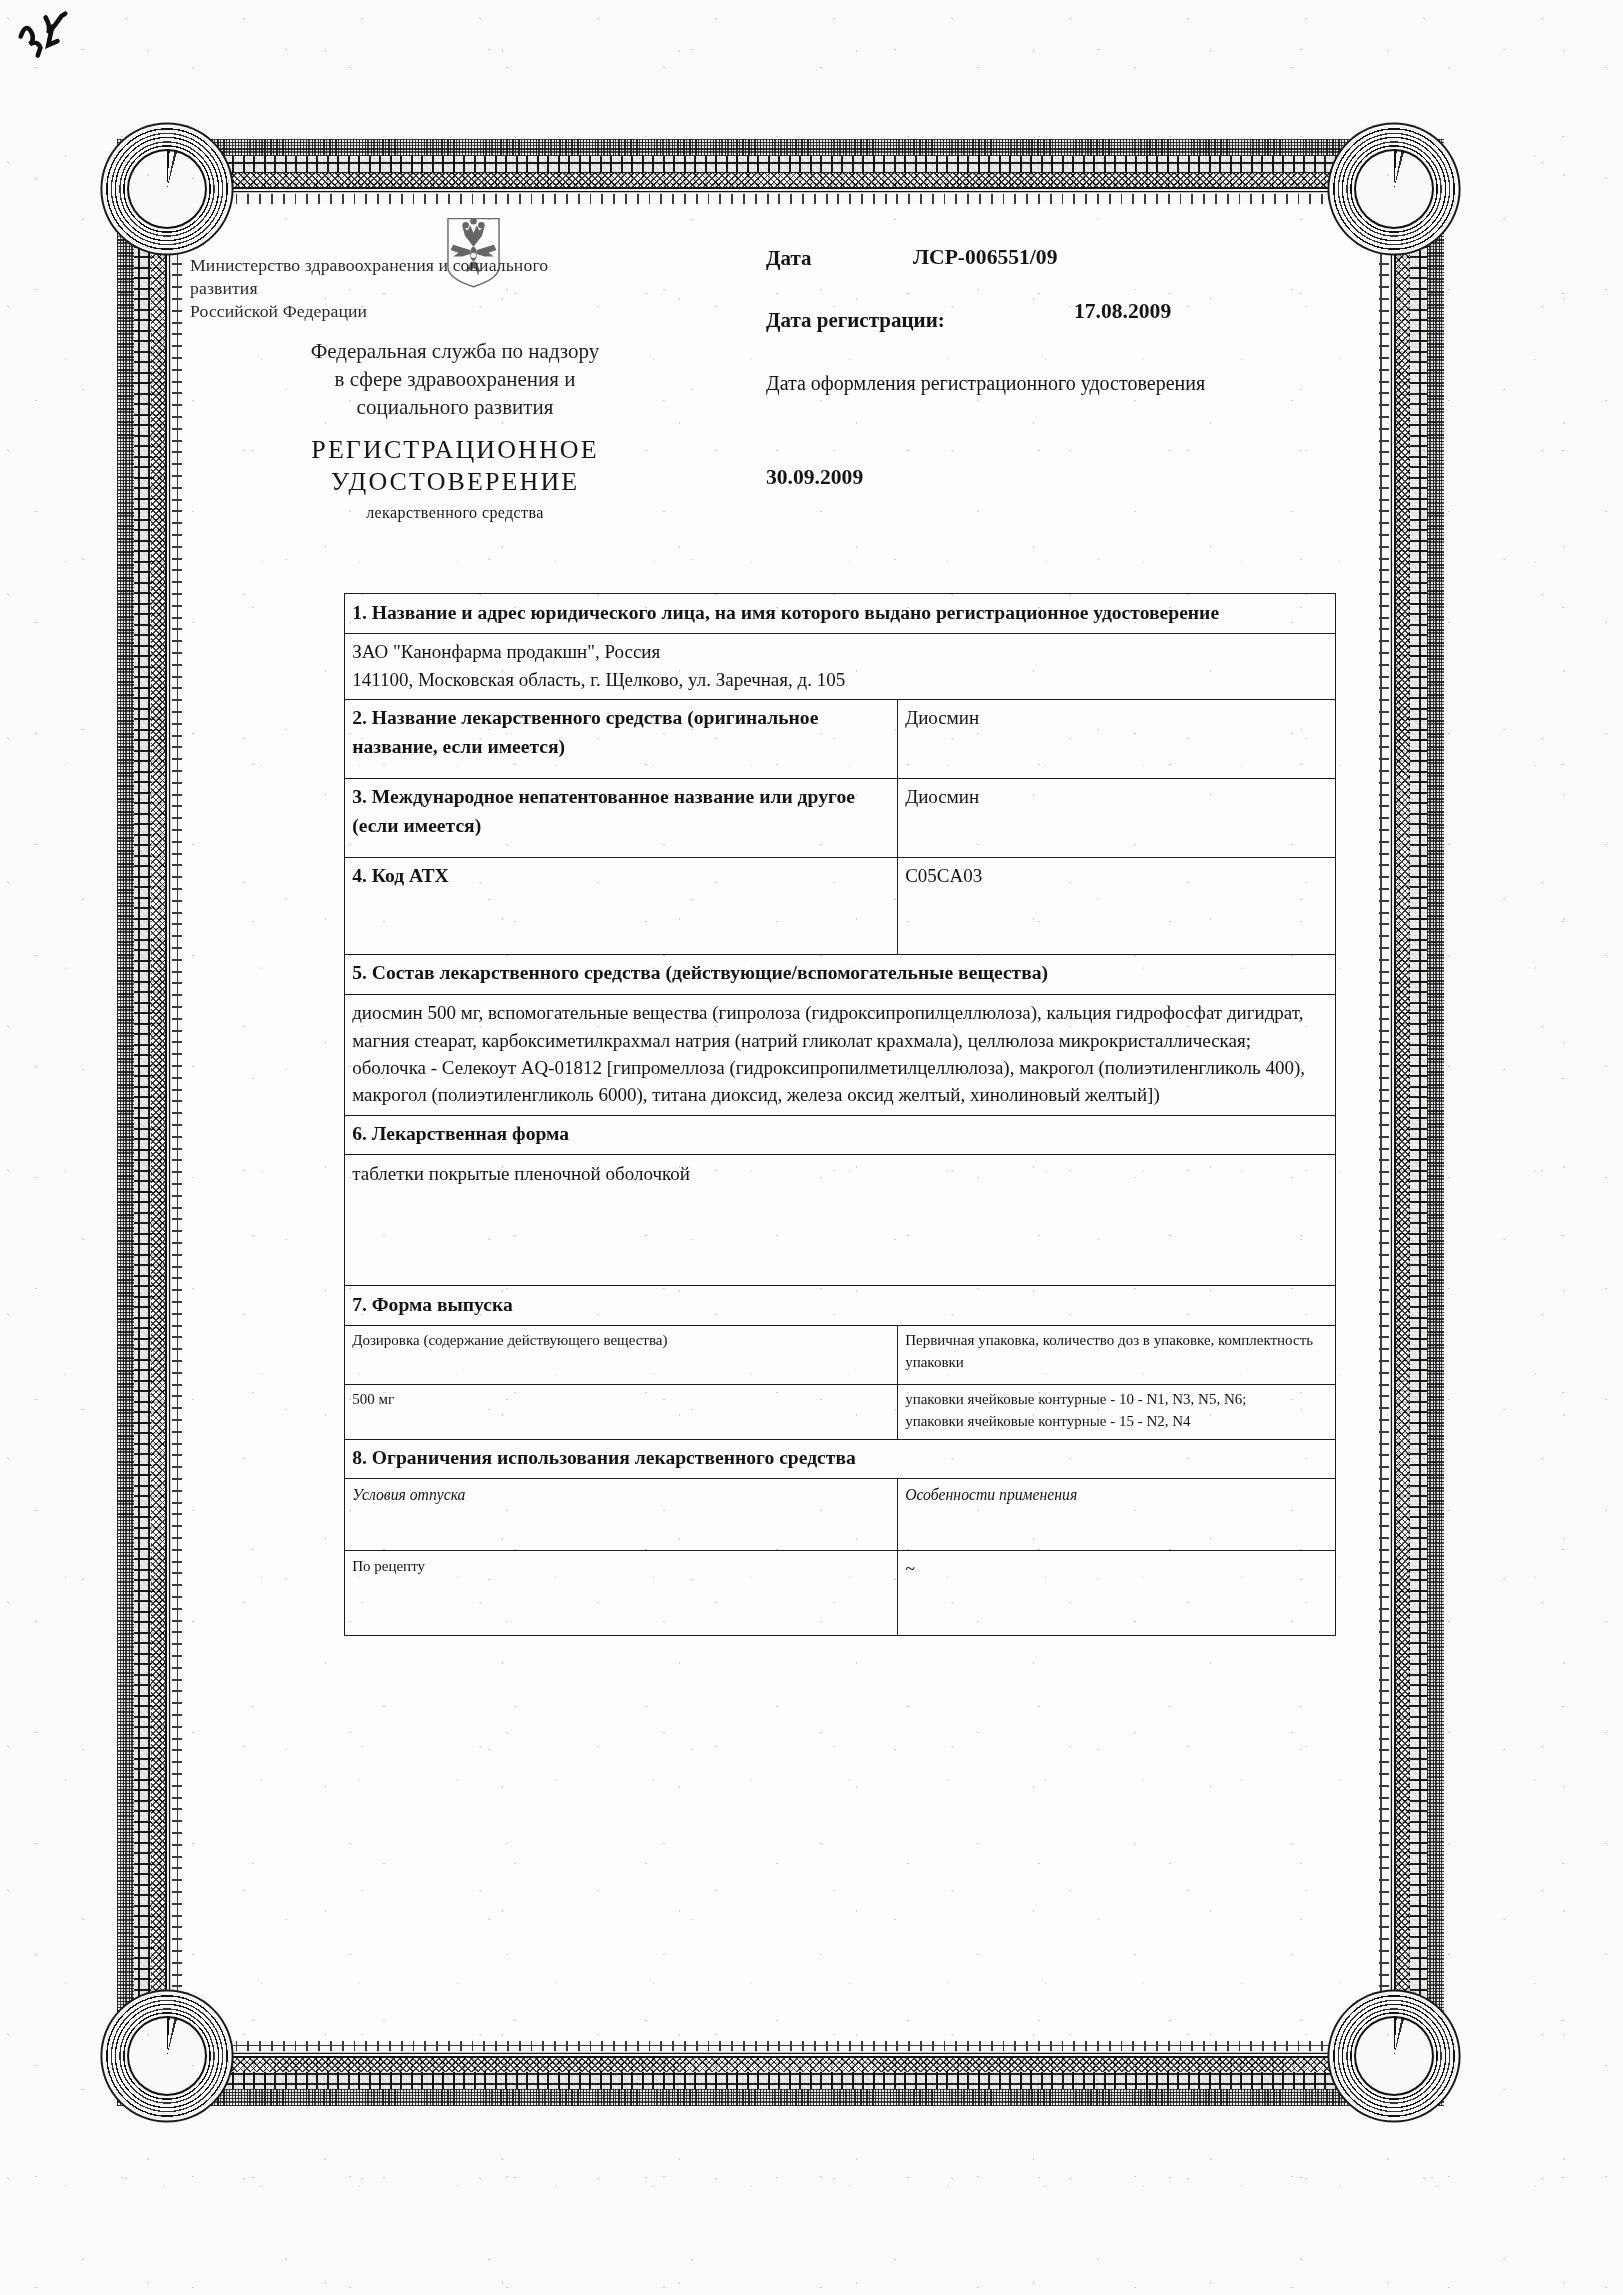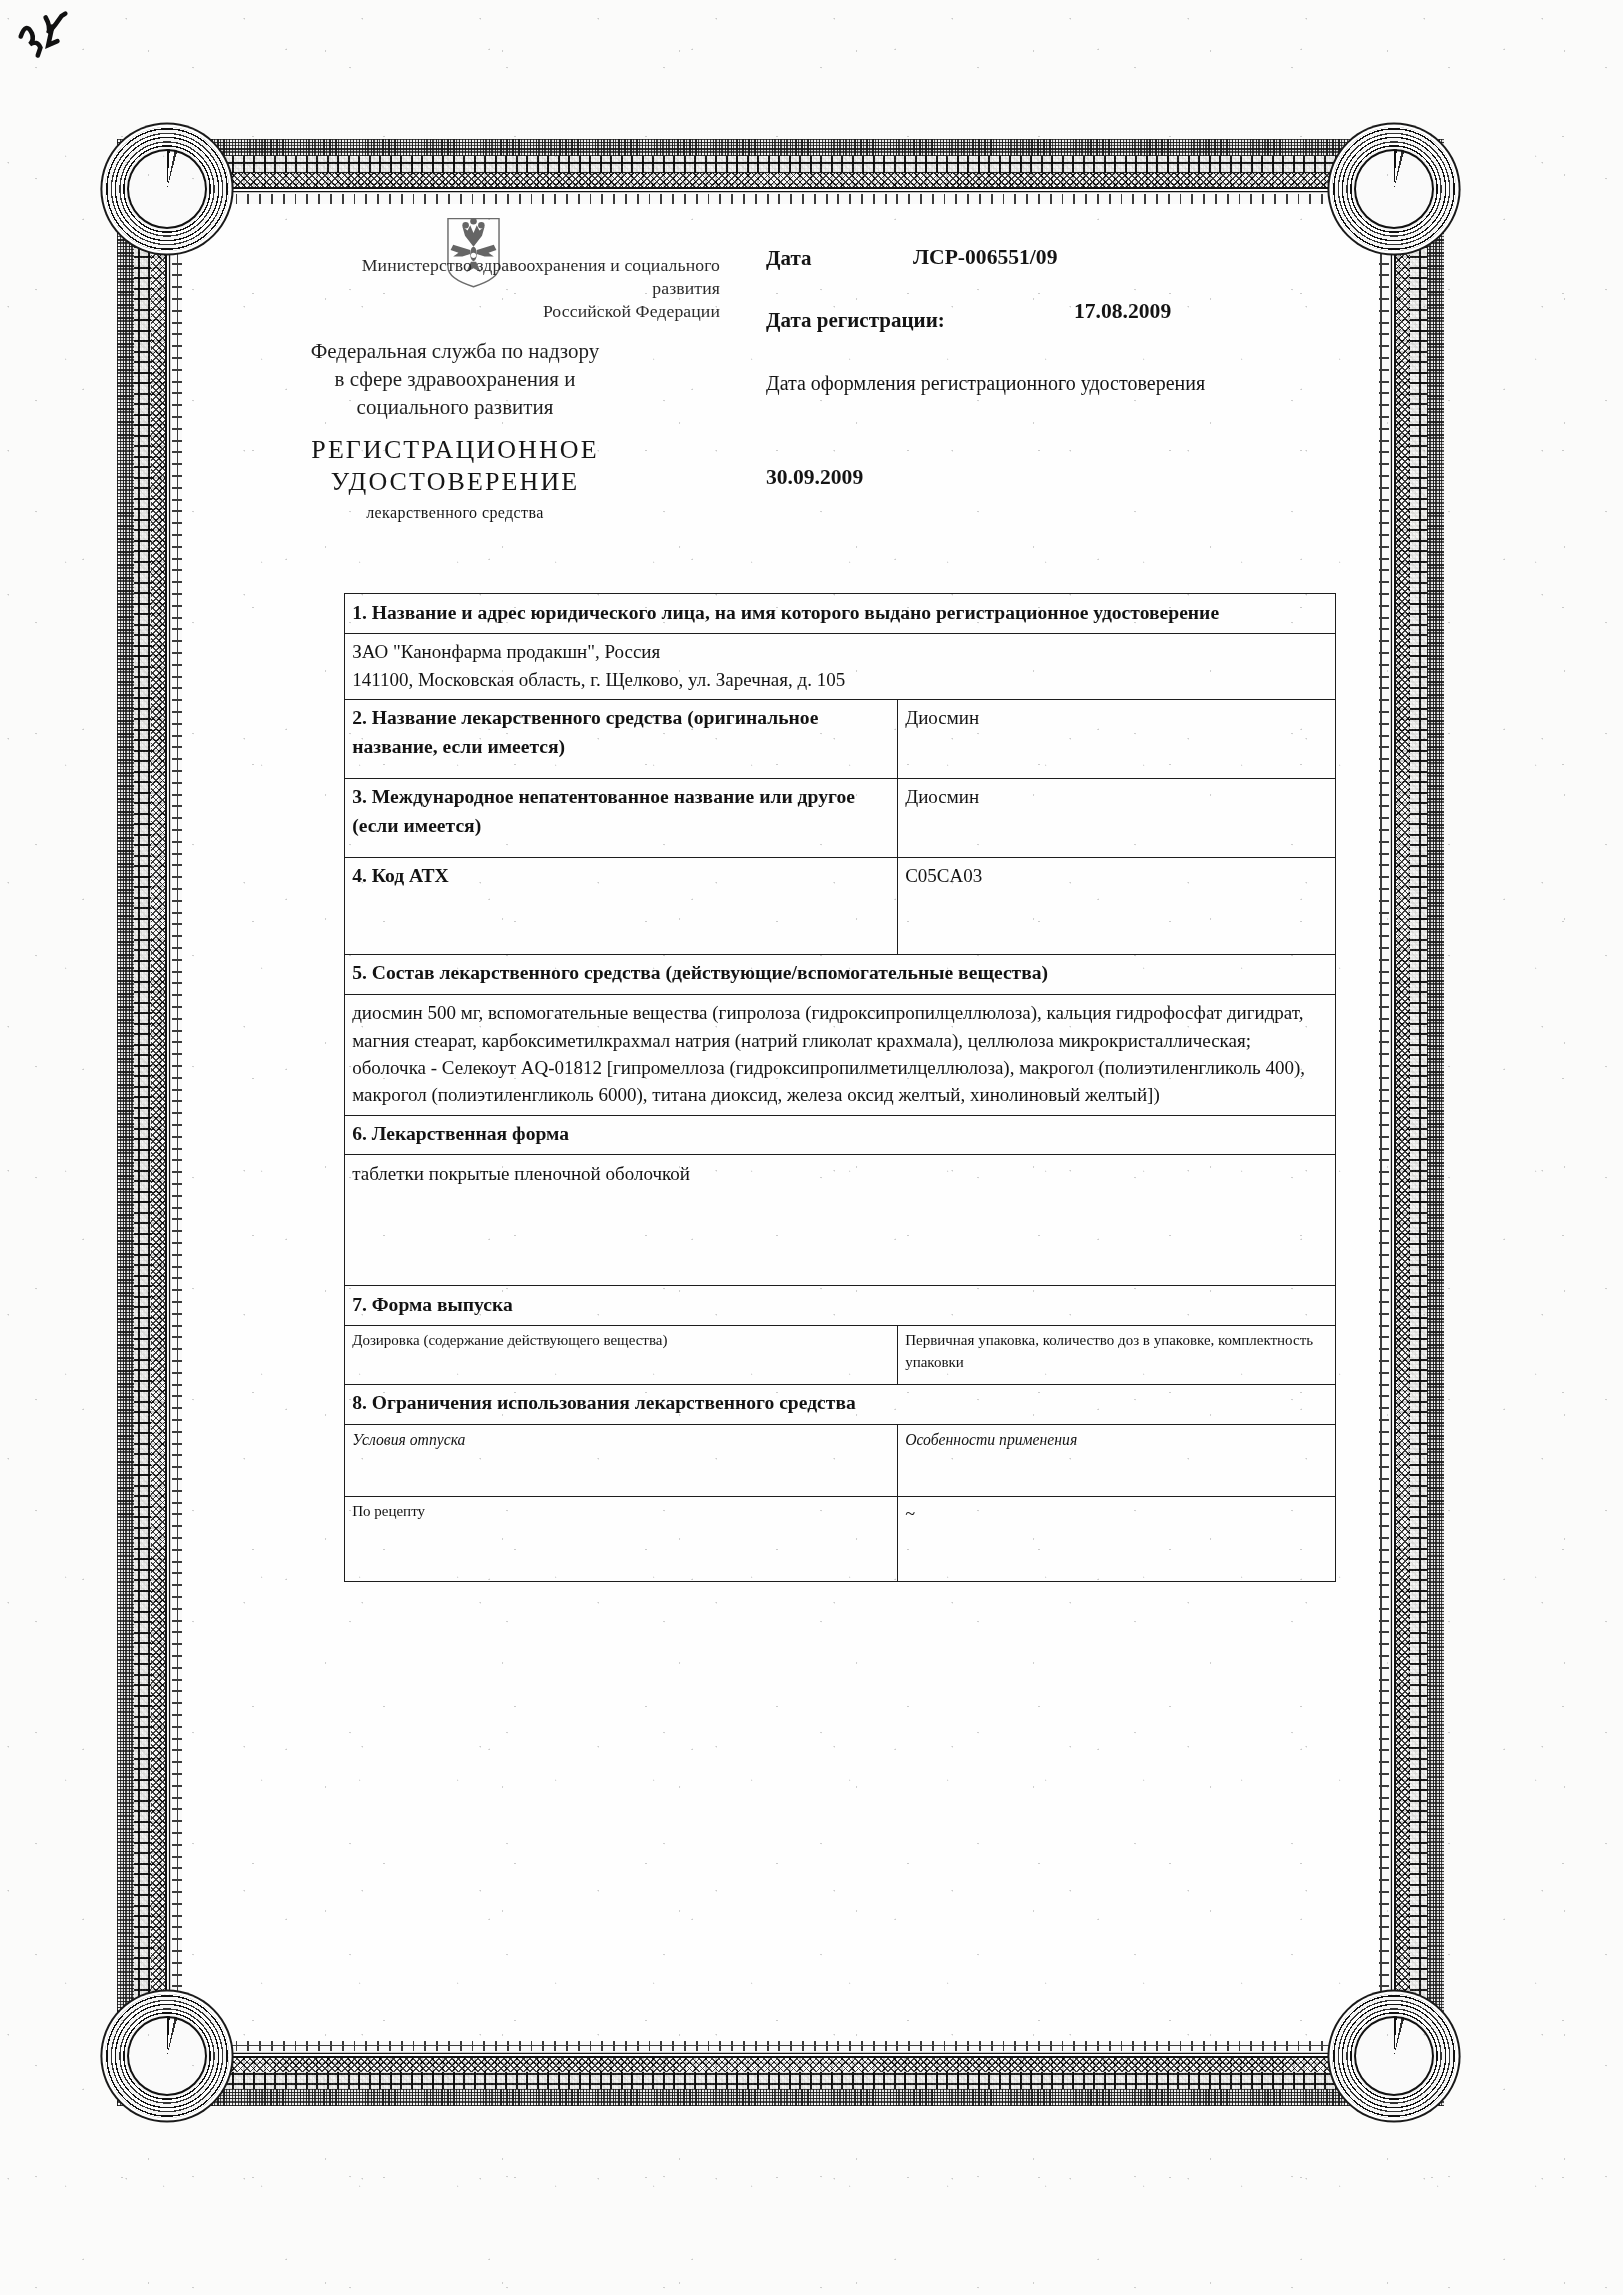--- a/index.html
+++ b/index.html
@@ -132,21 +132,21 @@
 
   
   .header { position: relative; height: 327px; }
   .emblem {
     position: absolute; left: 254px; top: 5.2px;
     width: 59px; height: 72px;
     opacity: .72;
   }
   .ministry {
     position: absolute; left: 0; top: 43px; width: 530px;
-    text-align: right;
+    text-align: left;
     font-size: 17.7px; line-height: 1.30;
     color: #2a2a2a;
     letter-spacing: 0.1px;
   }
   .ministry .l1 { display:block; }
   .ministry .l2 { display:block; }
   .ministry .l3 { display:block; }
   .service {
     position: absolute; left: 0; top: 126px; width: 530px;
     text-align: center;
@@ -321,20 +321,27 @@
           <td colspan="2" class="val h-form">таблетки покрытые пленочной оболочкой</td>
         </tr>
         <tr>
           <td colspan="2" class="hd">7. Форма выпуска</td>
         </tr>
         <tr>
           <td class="sub lbl-cell h-dosage">Дозировка (содержание действующего вещества)</td>
           <td class="sub">Первичная упаковка, количество доз в упаковке, комплектность упаковки</td>
         </tr>
         <tr>
+          <td class="sub lbl-cell">500 мг</td>
+          <td class="sub">
+            <div>упаковки ячейковые контурные - 10 - N1, N3, N5, N6;</div>
+            <div>упаковки ячейковые контурные - 15 - N2, N4</div>
+          </td>
+        </tr>
+        <tr>
           <td colspan="2" class="hd">8. Ограничения использования лекарственного средства</td>
         </tr>
         <tr>
           <td class="ital lbl-cell h-restr">Условия отпуска</td>
           <td class="ital">Особенности применения</td>
         </tr>
         <tr>
           <td class="sub lbl-cell h-last">По рецепту</td>
           <td class="tilde">~</td>
         </tr>

